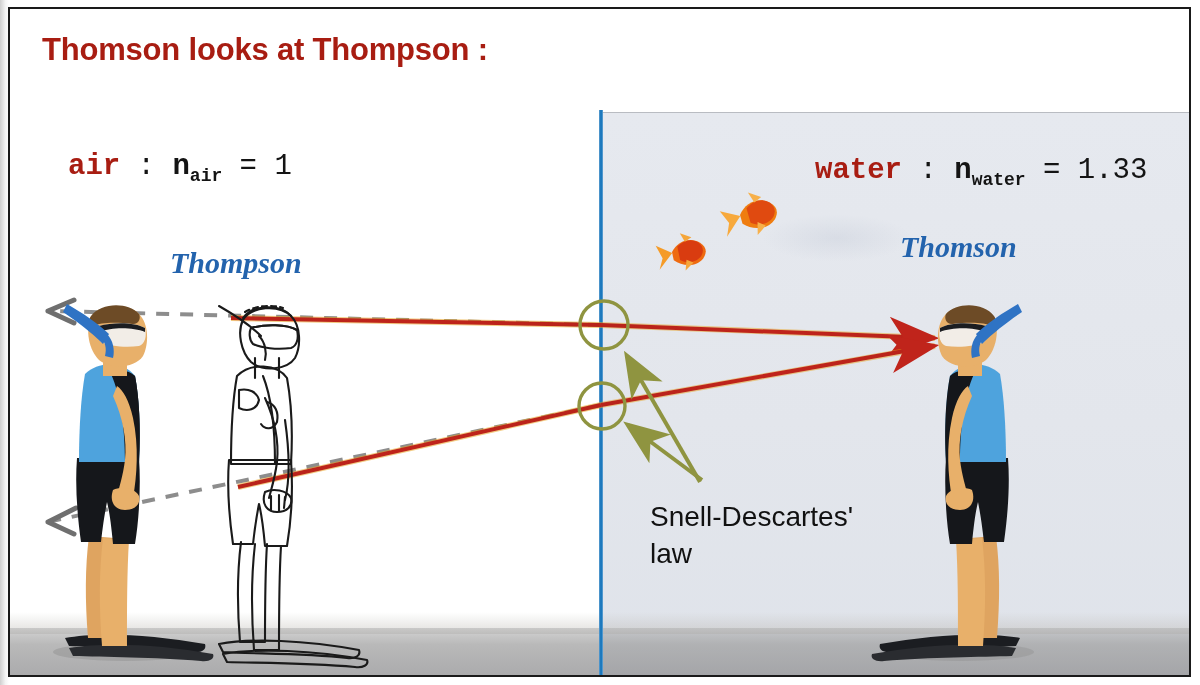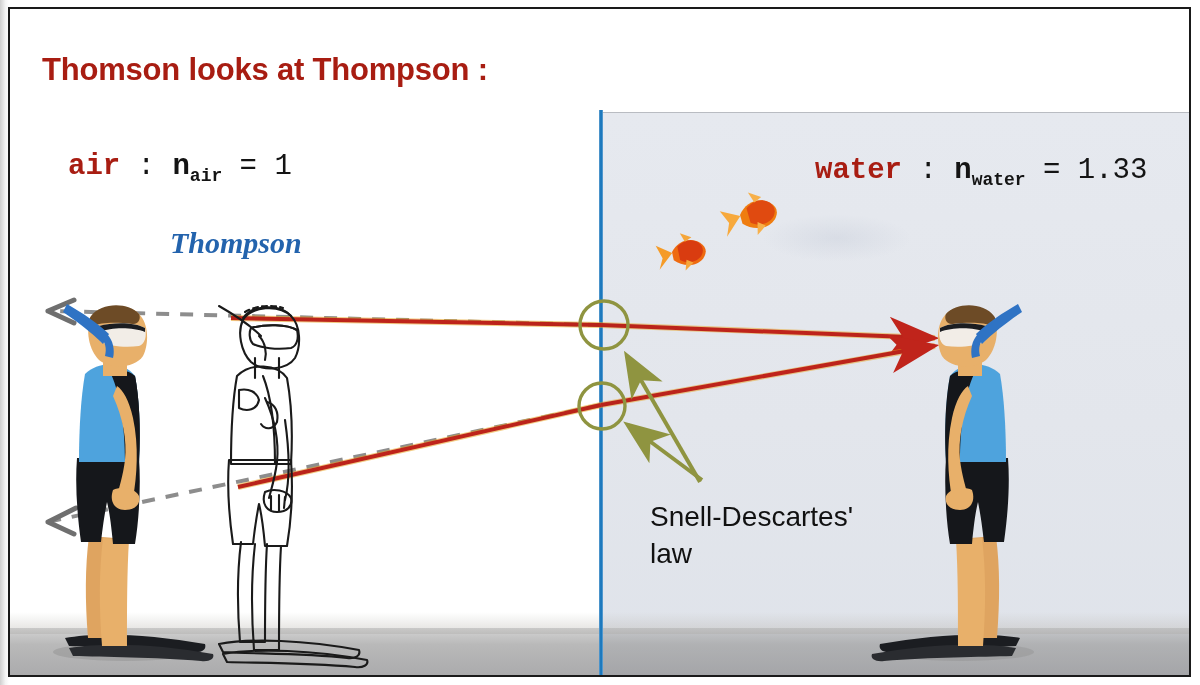--- a/index.html
+++ b/index.html
@@ -58,21 +58,20 @@
   }
 
   
   .lbl{position:absolute;white-space:nowrap;}
 
   #title{
     left:42px;top:32px;
     font-family:"Liberation Sans",sans-serif;
     font-weight:bold;font-size:31px;color:#a81d12;
     letter-spacing:-0.2px;
-    margin-top:20px;
   }
   #subtitle{
     left:672px;top:36px;
     font-family:"Liberation Sans",sans-serif;
     font-size:27px;color:#8b8b89;
   }
 
   .medium-label{
     font-family:Liberation Mono, monospace;
     font-size:29px;color:#141414;
@@ -82,21 +81,21 @@
   .medium-label sub{font-size:.62em;font-weight:bold;}
 
   #air-label{left:68px;top:150px;}
   #water-label{left:815px;top:154px;}
 
   .person-name{
     font-family:"Liberation Serif",serif;
     font-style:italic;font-weight:bold;
     font-size:30px;color:#2363ad;
   }
-  #thompson-name{left:170px;top:226px;}
+  #thompson-name{left:170px;top:246px;}
   #thomson-name{left:900px;top:230px;}
 
   #snell-label{
     left:650px;top:489px;
     font-family:"Liberation Sans",sans-serif;
     font-size:28px;color:#111111;line-height:1.32;
     white-space:normal;width:250px;margin-top:10px;
   }
 
   
@@ -124,20 +123,21 @@
 
   <div class="lbl medium-label" id="air-label">
     <span class="mname">air</span><span> : </span><span class="nsym">n</span><sub>air</sub><span> = </span><span>1</span>
   </div>
 
   <div class="lbl medium-label" id="water-label">
     <span class="mname">water</span><span> : </span><span class="nsym">n</span><sub>water</sub><span> = </span><span>1.33</span>
   </div>
 
   <div class="lbl person-name" id="thompson-name">Thompson</div>
+  <div class="lbl person-name" id="thomson-name">Thomson</div>
 
   <div class="lbl" id="snell-label"><span>Snell-Descartes'</span><br><span>law</span></div>
 
   <svg id="rays" viewBox="0 0 1200 685">
     <defs>
       <marker id="redhead" markerWidth="13" markerHeight="11" refX="11" refY="5.5" orient="auto">
         <path d="M0,0.6 L12.6,5.5 L0,10.4 L3.4,5.5 Z" fill="#c0241b"></path>
       </marker>
       <marker id="olivehead" markerWidth="12" markerHeight="10" refX="10" refY="5" orient="auto">
         <path d="M0,0.5 L11.5,5 L0,9.5 L3,5 Z" fill="#8f9440"></path>

